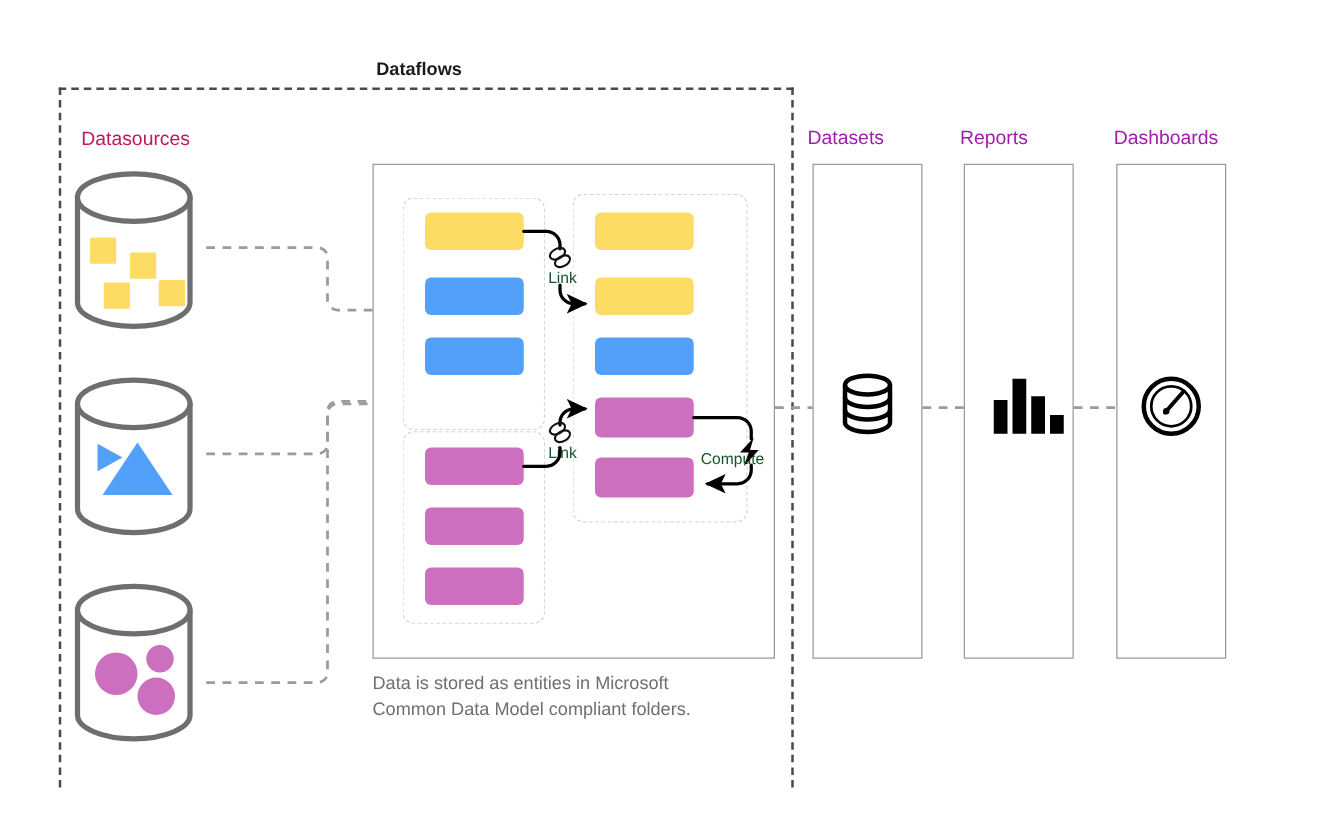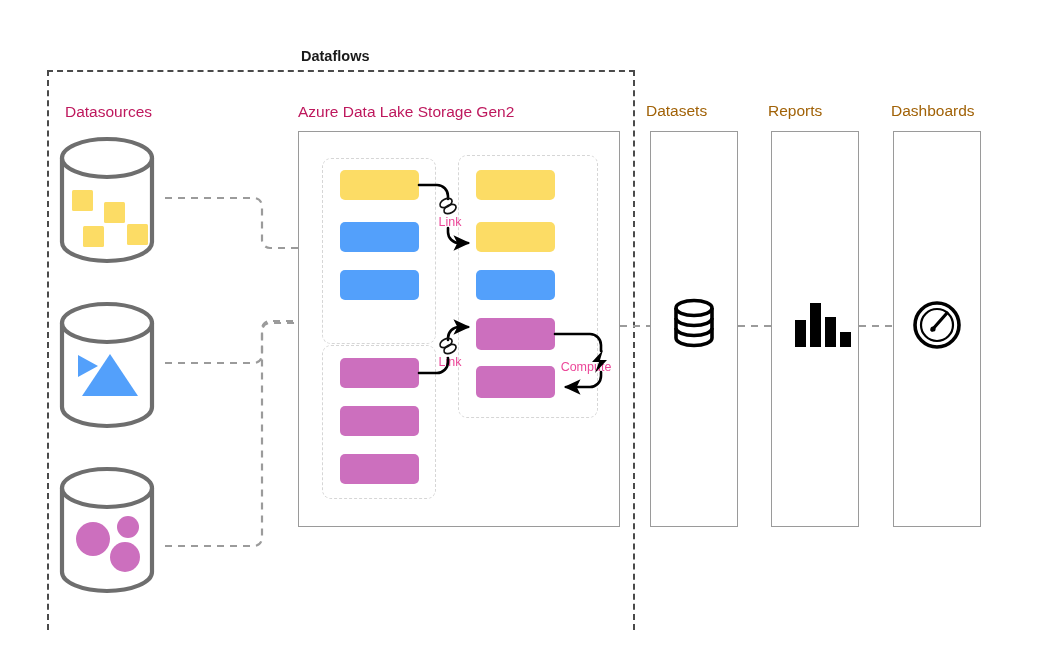--- a/index.html
+++ b/index.html
@@ -6,48 +6,47 @@
   body{
     width:1055px;height:651px;position:relative;overflow:hidden;
     font-family:"Liberation Sans","DejaVu Sans",sans-serif;
     -webkit-font-smoothing:antialiased;
   }
   #stage{position:absolute;left:0;top:0;width:1055px;height:515px;}
   #svg-layer{position:absolute;left:0;top:0;width:1055px;height:651px;pointer-events:none;}
 
   .lbl{position:absolute;white-space:nowrap;}
   .lbl-dim{color:#be185d;font-size:15.5px;}
-  .lbl-dark{color:#a16207;font-size:15.5px;}
+  .lbl-dark{color:#a21caf;font-size:15.5px;}
   .title-bold{position:absolute;font-weight:bold;font-size:14.5px;color:#1a1a1a;white-space:nowrap;}
   .caption{position:absolute;color:#6f6f6f;font-size:14.5px;line-height:21px;white-space:pre-line;}
 
   .box-outline{position:absolute;border:1.6px solid #9a9a9a;background:#ffffff;box-sizing:border-box;}
   .dashed-group{position:absolute;border:1.5px dashed #d6d6d6;border-radius:9px;box-sizing:border-box;}
   .dataflows-frame{
     position:absolute;box-sizing:border-box;
     border-top:2px dashed #4a4a4a;
     border-left:2px dashed #4a4a4a;
     border-right:2px dashed #4a4a4a;
     border-bottom:none;
   }
 
   .entity{position:absolute;border-radius:5px;}
-  .conn-label{position:absolute;font-size:12.5px;color:#ec4899;white-space:nowrap;text-align:center;}
+  .conn-label{position:absolute;font-size:12.5px;color:#14532d;white-space:nowrap;text-align:center;}
 </style>
 </head>
 <body>
 
 <div id="stage">
 
   <div class="dataflows-frame" style="left:47px;top:70px;width:588px;height:560px;"></div>
 
   <div class="title-bold" style="left:301px;top:48px;">Dataflows</div>
 
   <div class="lbl lbl-dim" style="left:65px;top:103px;">Datasources</div>
-  <div class="lbl lbl-dim" style="left:298px;top:103px;">Azure Data Lake Storage Gen2</div>
   <div class="lbl lbl-dark" style="left:646px;top:102px;">Datasets</div>
   <div class="lbl lbl-dark" style="left:768px;top:102px;">Reports</div>
   <div class="lbl lbl-dark" style="left:891px;top:102px;text-align:right;">Dashboards</div>
 
   <div class="box-outline" style="left:298px;top:131px;width:322px;height:396px;"></div>
 
   <div class="box-outline" style="left:650px;top:131px;width:88px;height:396px;"></div>
   <div class="box-outline" style="left:771px;top:131px;width:88px;height:396px;"></div>
   <div class="box-outline" style="left:893px;top:131px;width:88px;height:396px;"></div>
 
@@ -66,20 +65,22 @@
   <div class="entity" style="left:476px;top:170px;width:79px;height:30px;background:#FCDC65;"></div>
   <div class="entity" style="left:476px;top:222px;width:79px;height:30px;background:#FCDC65;"></div>
   <div class="entity" style="left:476px;top:270px;width:79px;height:30px;background:#53A0FB;"></div>
   <div class="entity" style="left:476px;top:318px;width:79px;height:32px;background:#CC6FBE;"></div>
   <div class="entity" style="left:476px;top:366px;width:79px;height:32px;background:#CC6FBE;"></div>
 
   <div class="conn-label" style="left:430px;top:215px;width:40px;">Link</div>
   <div class="conn-label" style="left:430px;top:355px;width:40px;">Link</div>
   <div class="conn-label" style="left:556px;top:360px;width:60px;">Compute</div>
 
+  <div class="caption" style="left:298px;top:537px;width:330px;">Data is stored as entities in Microsoft
+Common Data Model compliant folders.</div>
 
   <svg id="svg-layer" viewBox="0 0 1055 651" xmlns="http://www.w3.org/2000/svg">
     <defs>
       <marker id="arrowhead" markerWidth="7" markerHeight="7" refX="5.6" refY="3" orient="auto">
         <path d="M0,0 L6.4,3 L0,6 L1.5,3 Z" fill="#000"></path>
       </marker>
     </defs>
 
     <g>
       <path d="M62,158 v84 a45,19 0 0 0 90,0 v-84" fill="#ffffff" stroke="#6e6e6e" stroke-width="4.2" stroke-linecap="round"></path>

